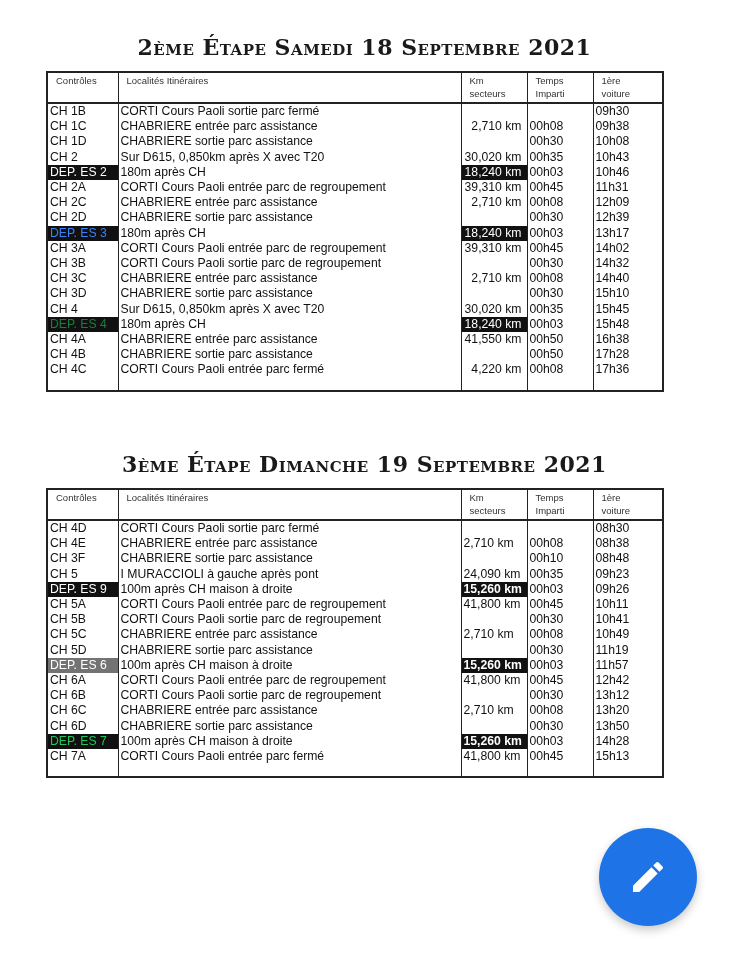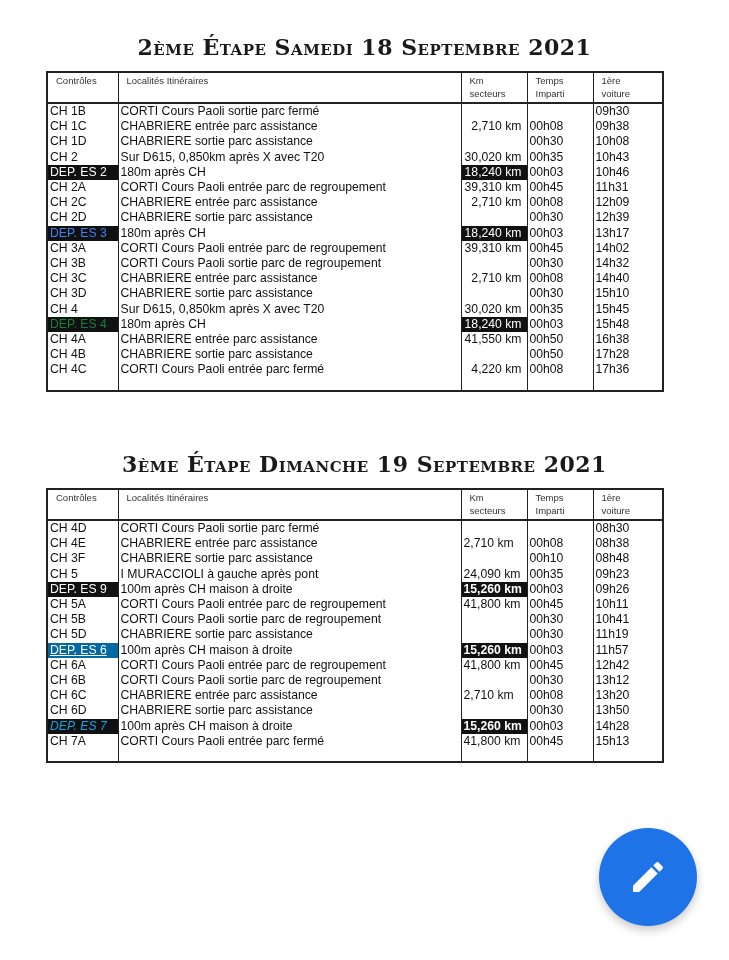--- a/index.html
+++ b/index.html
@@ -289,28 +289,35 @@
         <td>10h11</td>
       </tr>
       <tr>
         <td>CH 5B</td>
         <td>CORTI Cours Paoli sortie parc de regroupement</td>
         <td class="km left"></td>
         <td>00h30</td>
         <td>10h41</td>
       </tr>
       <tr>
+        <td>CH 5C</td>
+        <td>CHABRIERE entrée parc  assistance</td>
+        <td class="km left">2,710 km</td>
+        <td>00h08</td>
+        <td>10h49</td>
+      </tr>
+      <tr>
         <td>CH 5D</td>
         <td>CHABRIERE sortie parc  assistance</td>
         <td class="km left"></td>
         <td>00h30</td>
         <td>11h19</td>
       </tr>
       <tr>
-        <td style="background: #0369a1; color: rgb(255, 255, 255); text-decoration: underline;">DEP. ES 6</td>
+        <td style="background: #737373; color: rgb(255, 255, 255);">DEP. ES 6</td>
         <td>100m après CH maison à droite</td>
         <td class="km left" style="background: rgb(17, 17, 17); color: rgb(255, 255, 255); font-weight: bold;">15,260 km</td>
         <td>00h03</td>
         <td>11h57</td>
       </tr>
       <tr>
         <td>CH 6A</td>
         <td>CORTI Cours Paoli entrée parc de regroupement</td>
         <td class="km left">41,800 km</td>
         <td>00h45</td>
@@ -331,21 +338,21 @@
         <td>13h20</td>
       </tr>
       <tr>
         <td>CH 6D</td>
         <td>CHABRIERE sortie parc  assistance</td>
         <td class="km left"></td>
         <td>00h30</td>
         <td>13h50</td>
       </tr>
       <tr>
-        <td style="background: rgb(17, 17, 17); color: #0ea5e9; font-style: italic;">DEP. ES 7</td>
+        <td style="background: rgb(17, 17, 17); color: #22c55e;">DEP. ES 7</td>
         <td>100m après CH maison à droite</td>
         <td class="km left" style="background: rgb(17, 17, 17); color: rgb(255, 255, 255); font-weight: bold;">15,260 km</td>
         <td>00h03</td>
         <td>14h28</td>
       </tr>
       <tr>
         <td>CH 7A</td>
         <td>CORTI Cours Paoli entrée parc fermé</td>
         <td class="km left">41,800 km</td>
         <td>00h45</td>

